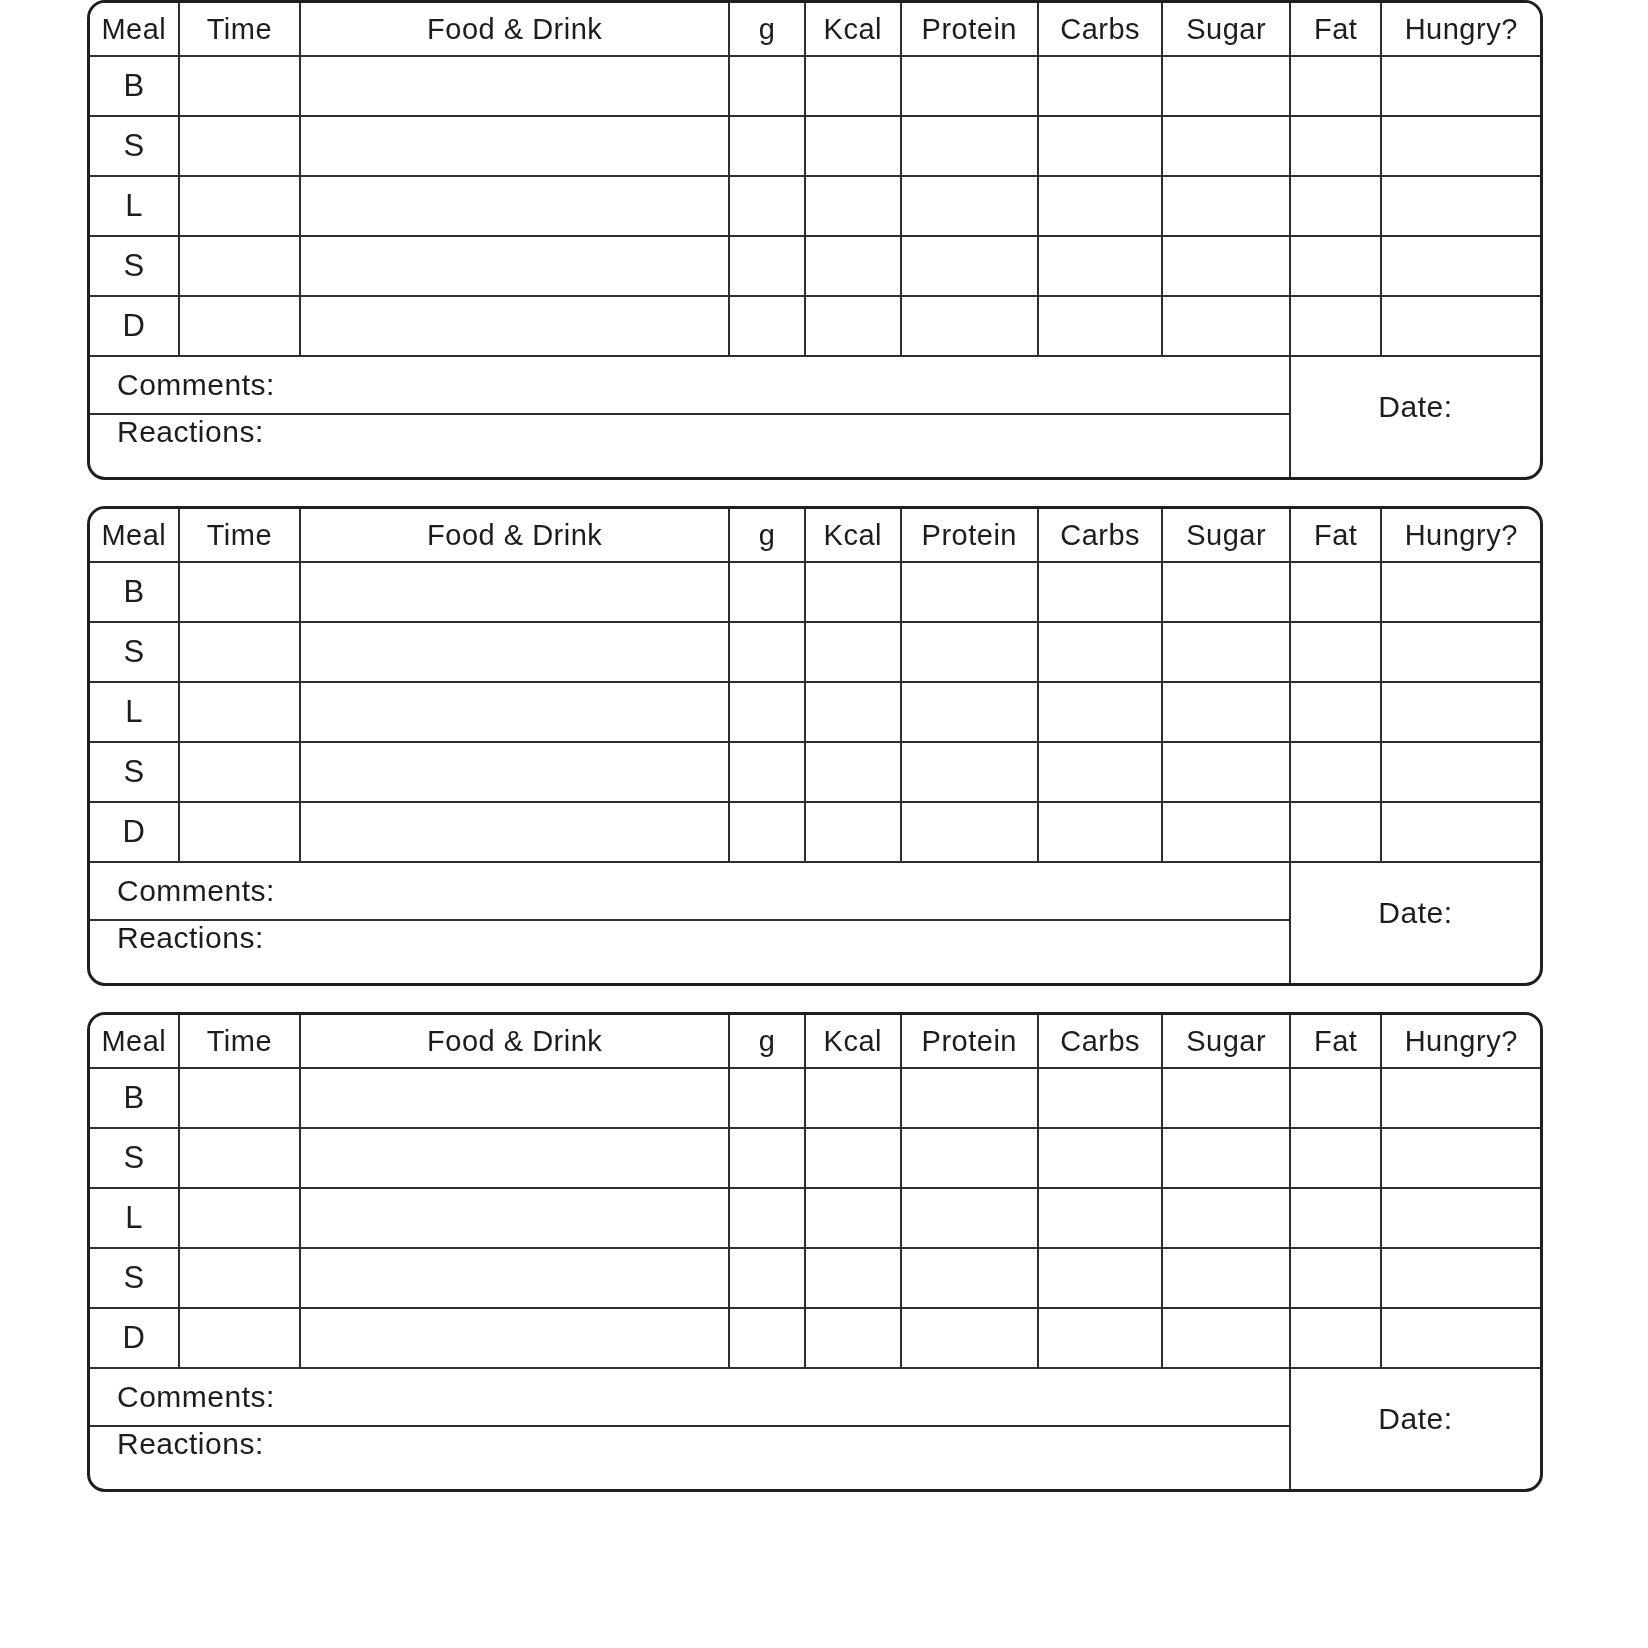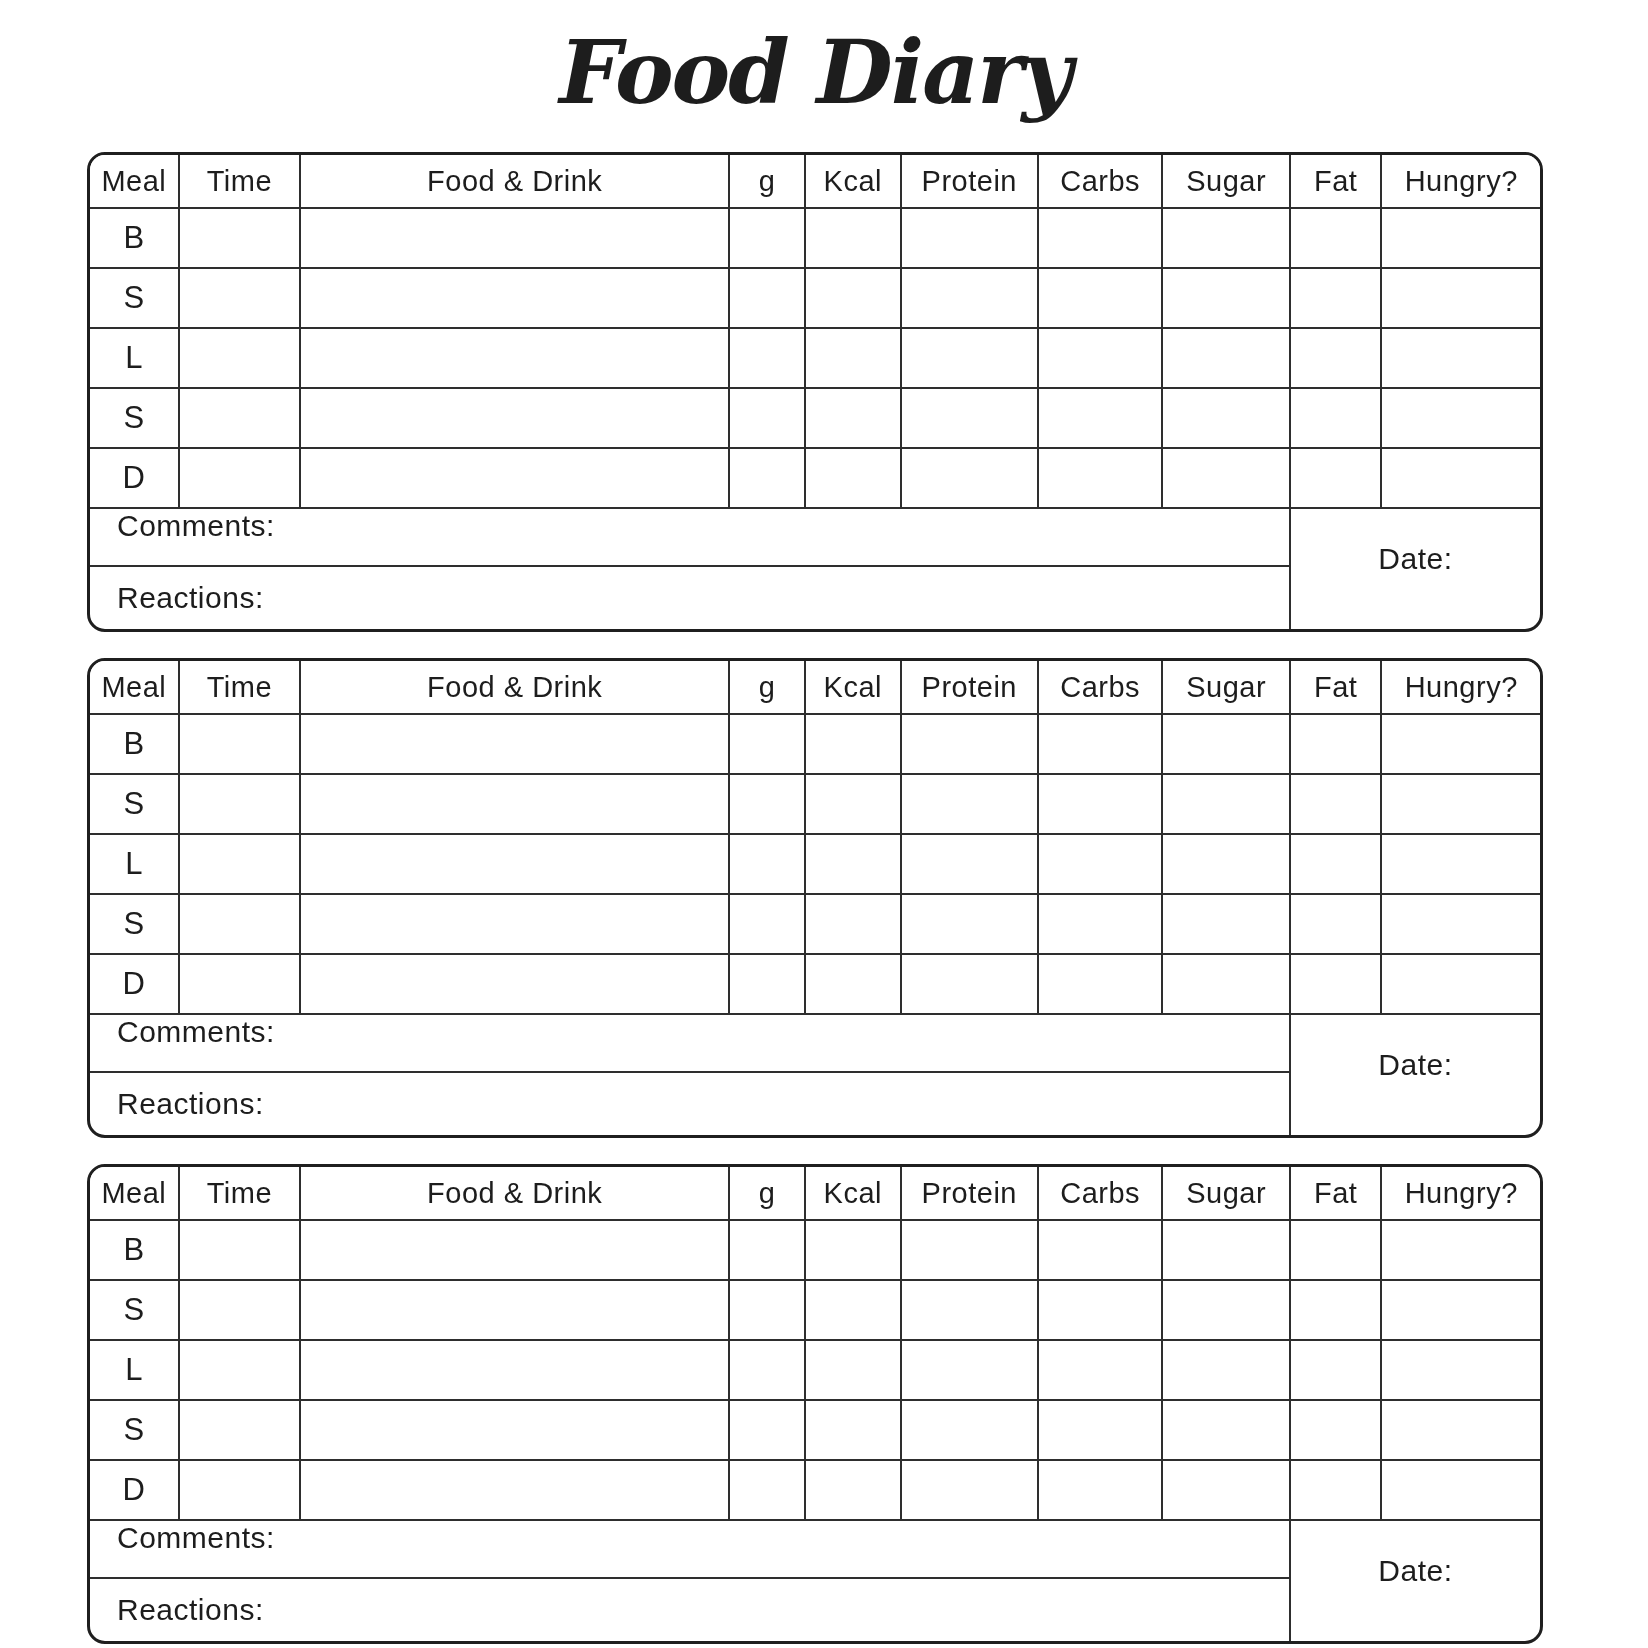--- a/index.html
+++ b/index.html
@@ -68,45 +68,44 @@
   .footer-left {
     width: 82.82%;
     border-right: 2px solid #2e2e2e;
     display: flex;
     flex-direction: column;
   }
   .comments-row {
     height: 58px;
     border-bottom: 2px solid #2e2e2e;
     display: flex;
+    align-items: center;
     padding-left: 27px;
   }
   .reactions-row {
     flex: 1;
     display: flex;
-    align-items: center;
     padding-left: 27px;
   }
   .footer-label {
     font-size: 30px;
     letter-spacing: 0.5px;
   }
   .date-box {
     flex: 1;
     padding-top: 14px;
     text-align: center;
     margin-top: 19px;
   }
   .date-box .footer-label { font-size: 30px; }
 </style>
 </head>
 <body>
 
 <main class="page">
-  <h1 class="title">Food Diary</h1>
 
   <section class="diary-block">
     <div class="grid">
 
       <div class="cell th">Meal</div>
       <div class="cell th">Time</div>
       <div class="cell th">Food &amp; Drink</div>
       <div class="cell th">g</div>
       <div class="cell th">Kcal</div>
       <div class="cell th">Protein</div>

